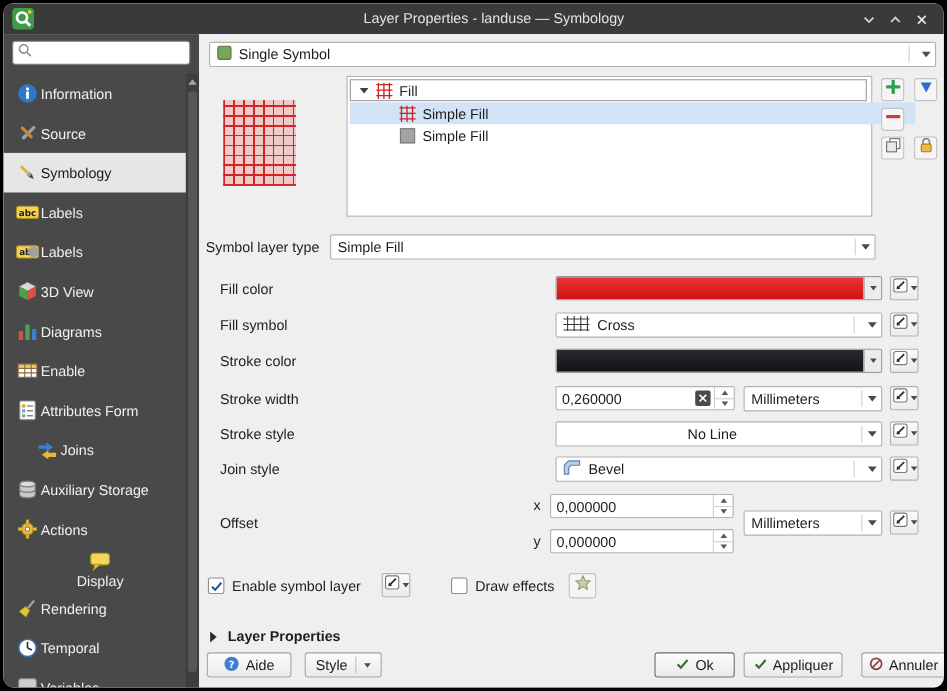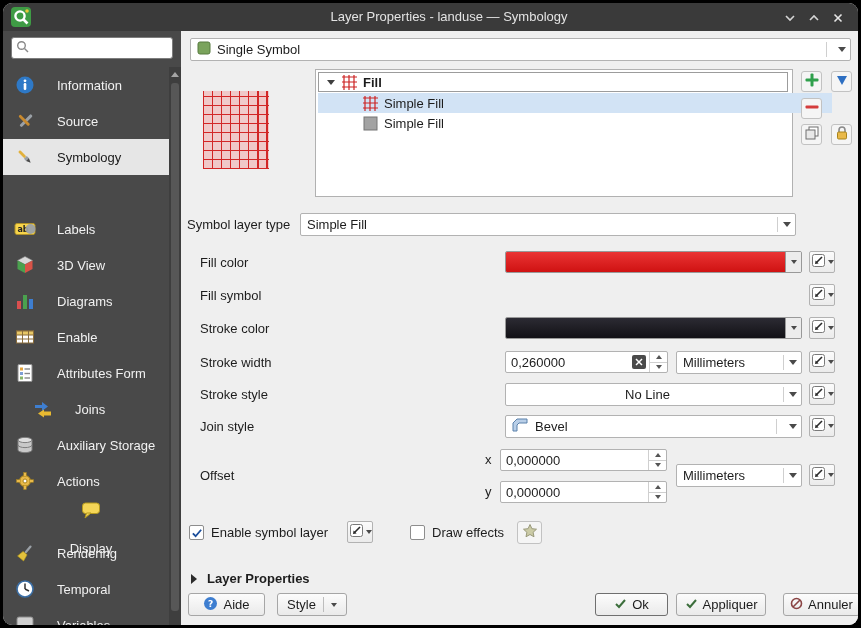--- a/index.html
+++ b/index.html
@@ -11,21 +11,21 @@
   .titlebar{position:absolute;left:0;top:0;width:855px;height:28px;background:#3a3a3a;}
   .logo{position:absolute;left:8px;top:4px;width:20px;height:20px;}
   .title{position:absolute;left:0;right:0;top:0;height:40px;line-height:28px;text-align:center;font-size:13px;color:#e3e3e3;padding-left:37px;}
   .winbtn{position:absolute;top:7px;width:20px;height:16px;display:flex;align-items:center;justify-content:center;}
 
   
   .leftcol{position:absolute;left:0;top:28px;width:178px;height:594px;background:#494949;}
   .search{position:absolute;left:8px;top:6px;width:162px;height:22px;background:#fff;border:1px solid #7d7d7d;border-radius:3px;box-sizing:border-box;display:flex;align-items:center;padding:0 4px;gap:4px;}
   .search input{border:none;outline:none;flex:1;min-width:0;font-size:12px;background:transparent;}
   .sidelist{position:absolute;left:0;top:36px;width:178px;height:558px;overflow:hidden;}
-  .side-item{position:absolute;left:0;width:166px;height:36px;display:flex;align-items:center;padding-left:10px;box-sizing:border-box;gap:20px;cursor:default;}
+  .side-item{position:absolute;left:0;width:166px;height:36px;display:flex;align-items:center;padding-left:10px;box-sizing:border-box;gap:0;cursor:default;}
   .side-item .side-icon{width:24px;height:22px;display:flex;align-items:center;justify-content:center;flex:none;}
   .side-label{font-size:13px;color:#f1f1f1;white-space:nowrap;}
   .side-item.sel{background:#e6e6e6;}
   .side-item.sel .side-label{color:#1a1a1a;}
   .sscroll{position:absolute;right:0;top:36px;width:12px;height:558px;background:#3e3e3e;}
   .sscroll .up{position:absolute;top:0;left:0;width:12px;height:14px;display:flex;align-items:center;justify-content:center;}
   .tri-up{width:0;height:0;border-left:4px solid transparent;border-right:4px solid transparent;border-bottom:5px solid #a5a5a5;}
   .thumb{position:absolute;left:2px;top:16px;width:8px;height:528px;background:#575757;border-radius:3px;}
 
   
@@ -144,20 +144,29 @@
                 <g transform="rotate(-45 10 10)">
                   <rect x="8.6" y="1.5" width="2.8" height="9" rx="1.2" fill="#e2b13c"></rect>
                   <rect x="8" y="10.5" width="4" height="3" fill="#9aa0a6"></rect>
                   <polygon points="8,13.5 12,13.5 10,18" fill="#4a4a4a"></polygon>
                 </g>
               </svg>
             </span>
         <span class="side-label">Symbology</span>
       </div>
 
+      <div class="side-item" style="top:108px;">
+        <span class="side-icon">
+              <svg width="22" height="20" viewBox="0 0 22 20">
+                <rect x="1" y="4.5" width="20" height="11" rx="2" fill="#f7d44a" stroke="#b0922a"></rect>
+                <text x="11" y="13" text-anchor="middle" font-size="8" font-weight="bold" fill="#222" font-family="DejaVu Sans, sans-serif">abc</text>
+              </svg>
+            </span>
+        <span class="side-label">Labels</span>
+      </div>
 
       <div class="side-item" style="top:144px;">
         <span class="side-icon">
               <svg width="22" height="20" viewBox="0 0 22 20">
                 <rect x="1" y="4.5" width="20" height="11" rx="2" fill="#f7d44a" stroke="#b0922a"></rect>
                 <text x="9" y="13" text-anchor="middle" font-size="8" font-weight="bold" fill="#222" font-family="DejaVu Sans, sans-serif">ab</text>
                 <circle cx="16.5" cy="10" r="5" fill="#9aa0a6" opacity="0.95"></circle>
               </svg>
             </span>
         <span class="side-label">Labels</span>
@@ -310,21 +319,21 @@
       <span class="grow"></span>
           <span class="sep"></span>
       <span class="caretzone">
             <span class="caret"></span>
           </span>
     </div>
 
     <div style="position:absolute;left:22px;top:60px;width:66px;height:78px;background-color:#f0c9c9;background-image:repeating-linear-gradient(90deg,#d22626 0px,#d22626 1.5px,transparent 1.5px,transparent 9px),repeating-linear-gradient(0deg,#d22626 0px,#d22626 1.5px,transparent 1.5px,transparent 9px);"></div>
 
     <div class="tree">
-      <div class="trow root" style="top:2px;font-weight:bold;">
+      <div class="trow root" style="top:2px;">
         <span class="exp"></span>
         <span class="ticon">
               <svg width="15" height="15" viewBox="0 0 15 15">
                 <g stroke="#cc2222" stroke-width="1.2">
                   <line x1="2" y1="0" x2="2" y2="15"></line>
                   <line x1="7" y1="0" x2="7" y2="15"></line>
                   <line x1="12" y1="0" x2="12" y2="15"></line>
                   <line x1="0" y1="2" x2="15" y2="2"></line>
                   <line x1="0" y1="7" x2="15" y2="7"></line>
                   <line x1="0" y1="12" x2="15" y2="12"></line>
@@ -407,20 +416,39 @@
     <div class="dd-btn" style="left:628px;top:220px;">
           <span><svg width="15" height="15" viewBox="0 0 15 15">
               <rect x="1.5" y="1.5" width="12" height="12" rx="2" fill="#fff" stroke="#7a7a7a"></rect>
               <line x1="11" y1="4" x2="5.5" y2="9.5" stroke="#2b2b2b" stroke-width="1.6"></line>
               <polygon points="4,11 4.6,7.6 7.6,10.6" fill="#2b2b2b"></polygon>
             </svg></span>
           <span class="mini-caret"></span>
         </div>
 
     <span class="lbl" style="left:19px;top:257px;">Fill symbol</span>
+    <div class="combo" style="left:324px;top:253px;width:297px;height:23px;gap:7px;">
+      <span><svg width="24" height="14" viewBox="0 0 24 14">
+              <g stroke="#3a3a3a" stroke-width="1">
+                <line x1="4" y1="0" x2="4" y2="14"></line>
+                <line x1="10" y1="0" x2="10" y2="14"></line>
+                <line x1="16" y1="0" x2="16" y2="14"></line>
+                <line x1="22" y1="0" x2="22" y2="14"></line>
+                <line x1="0" y1="3" x2="24" y2="3"></line>
+                <line x1="0" y1="8" x2="24" y2="8"></line>
+                <line x1="0" y1="13" x2="24" y2="13"></line>
+              </g>
+            </svg></span>
+      <span>Cross</span>
+      <span class="grow"></span>
+          <span class="sep"></span>
+      <span class="caretzone">
+            <span class="caret"></span>
+          </span>
+    </div>
     <div class="dd-btn" style="left:628px;top:253px;">
           <span><svg width="15" height="15" viewBox="0 0 15 15">
               <rect x="1.5" y="1.5" width="12" height="12" rx="2" fill="#fff" stroke="#7a7a7a"></rect>
               <line x1="11" y1="4" x2="5.5" y2="9.5" stroke="#2b2b2b" stroke-width="1.6"></line>
               <polygon points="4,11 4.6,7.6 7.6,10.6" fill="#2b2b2b"></polygon>
             </svg></span>
           <span class="mini-caret"></span>
         </div>
 
     <span class="lbl" style="left:19px;top:290px;">Stroke color</span>

